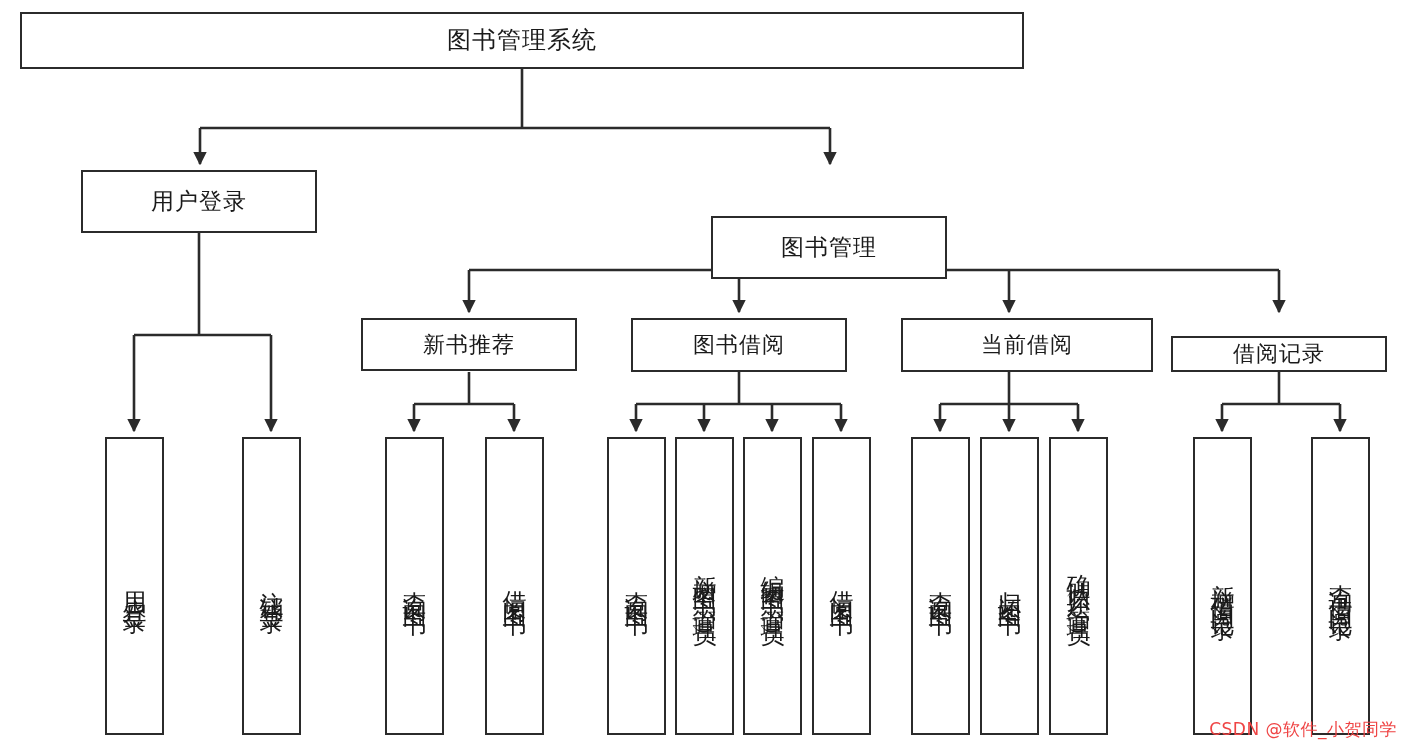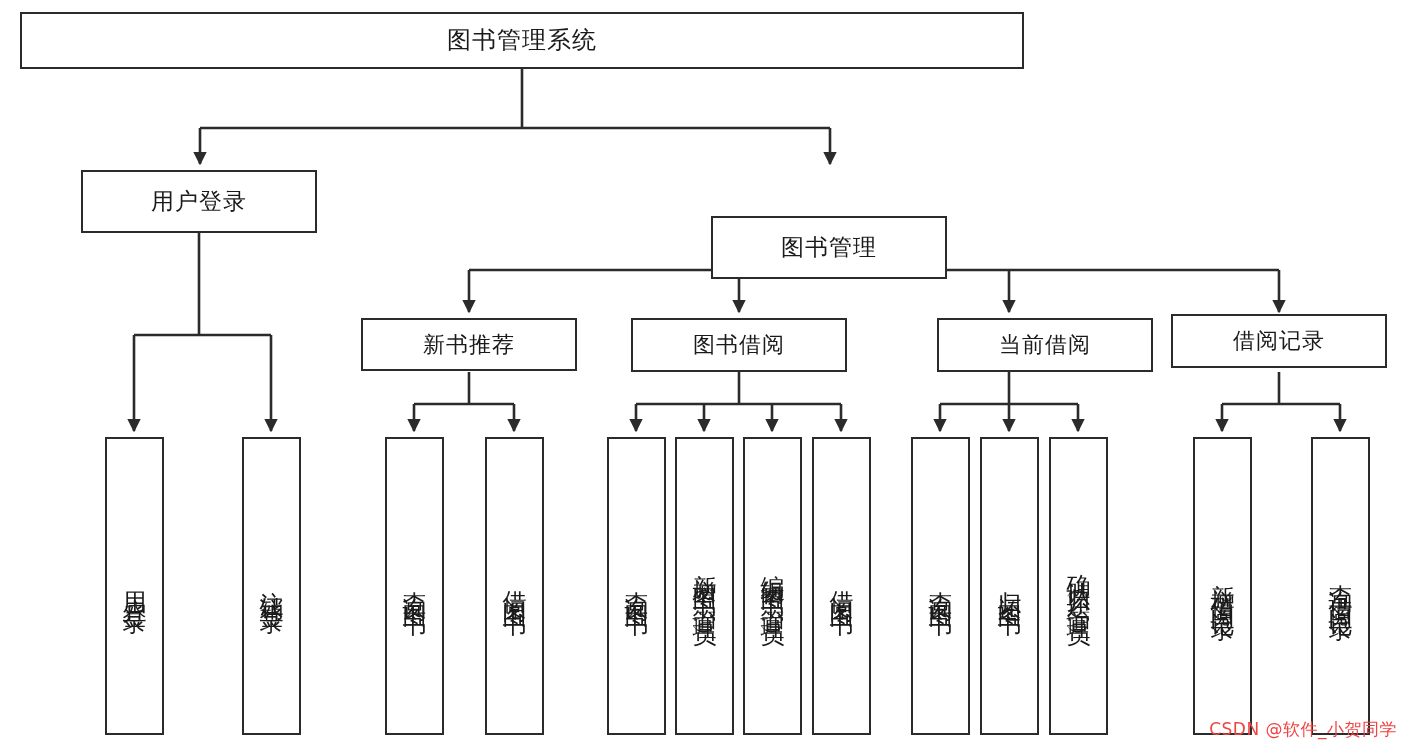--- a/index.html
+++ b/index.html
@@ -144,25 +144,25 @@
   </div>
 
   <div class="node horiz lvl3" style="left:361px; top:318px; width:216px; height:53px;">
     <span class="label">新书推荐</span>
   </div>
 
   <div class="node horiz lvl3" style="left:631px; top:318px; width:216px; height:54px;">
     <span class="label">图书借阅</span>
   </div>
 
-  <div class="node horiz lvl3" style="left:901px; top:318px; width:216px; height:54px;margin-left:36px;">
+  <div class="node horiz lvl3" style="left:901px; top:318px; width:252px; height:54px;">
     <span class="label">当前借阅</span>
   </div>
 
-  <div class="node horiz lvl3" style="left:1171px; top:314px; width:216px; height:54px;">
+  <div class="node horiz lvl3" style="left:1171px; top:336px; width:216px; height:36px;">
     <span class="label">借阅记录</span>
   </div>
 
   <div class="node leaf" style="left:105px; top:437px; width:59px; height:298px;">
     <span class="label">用户登录</span>
   </div>
 
   <div class="node leaf" style="left:242px; top:437px; width:59px; height:298px;">
     <span class="label">注销登录</span>
   </div>

